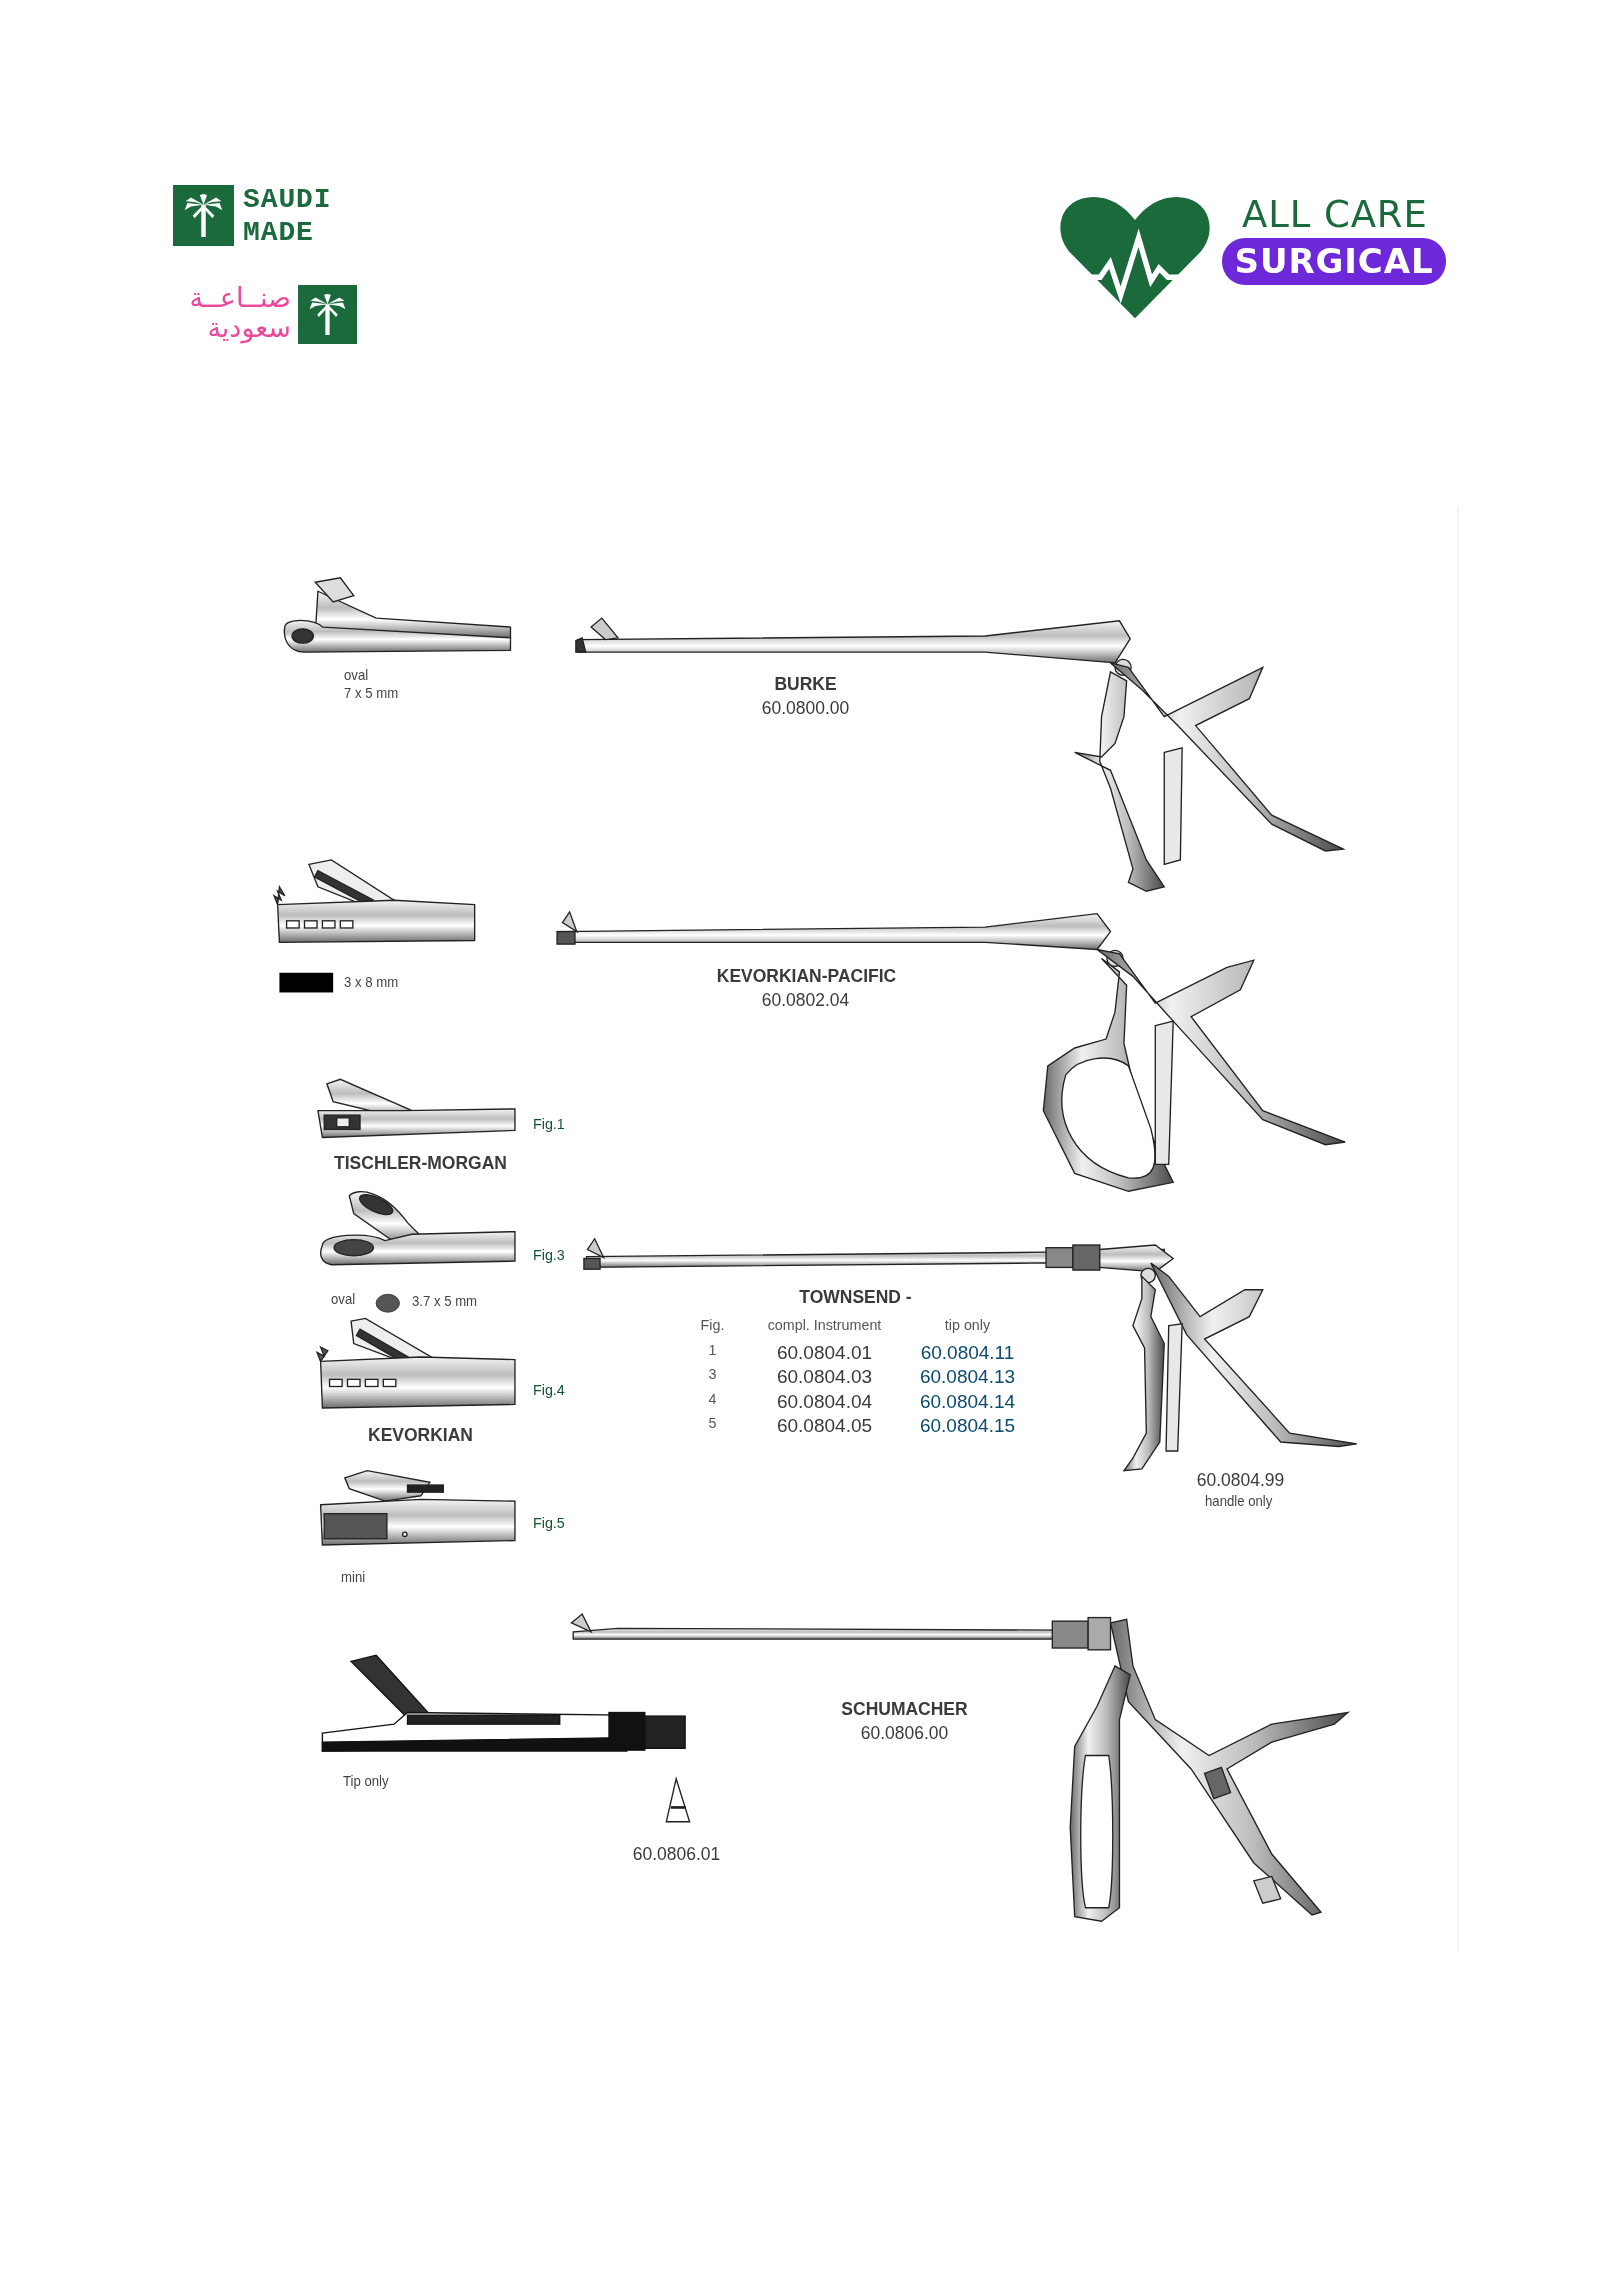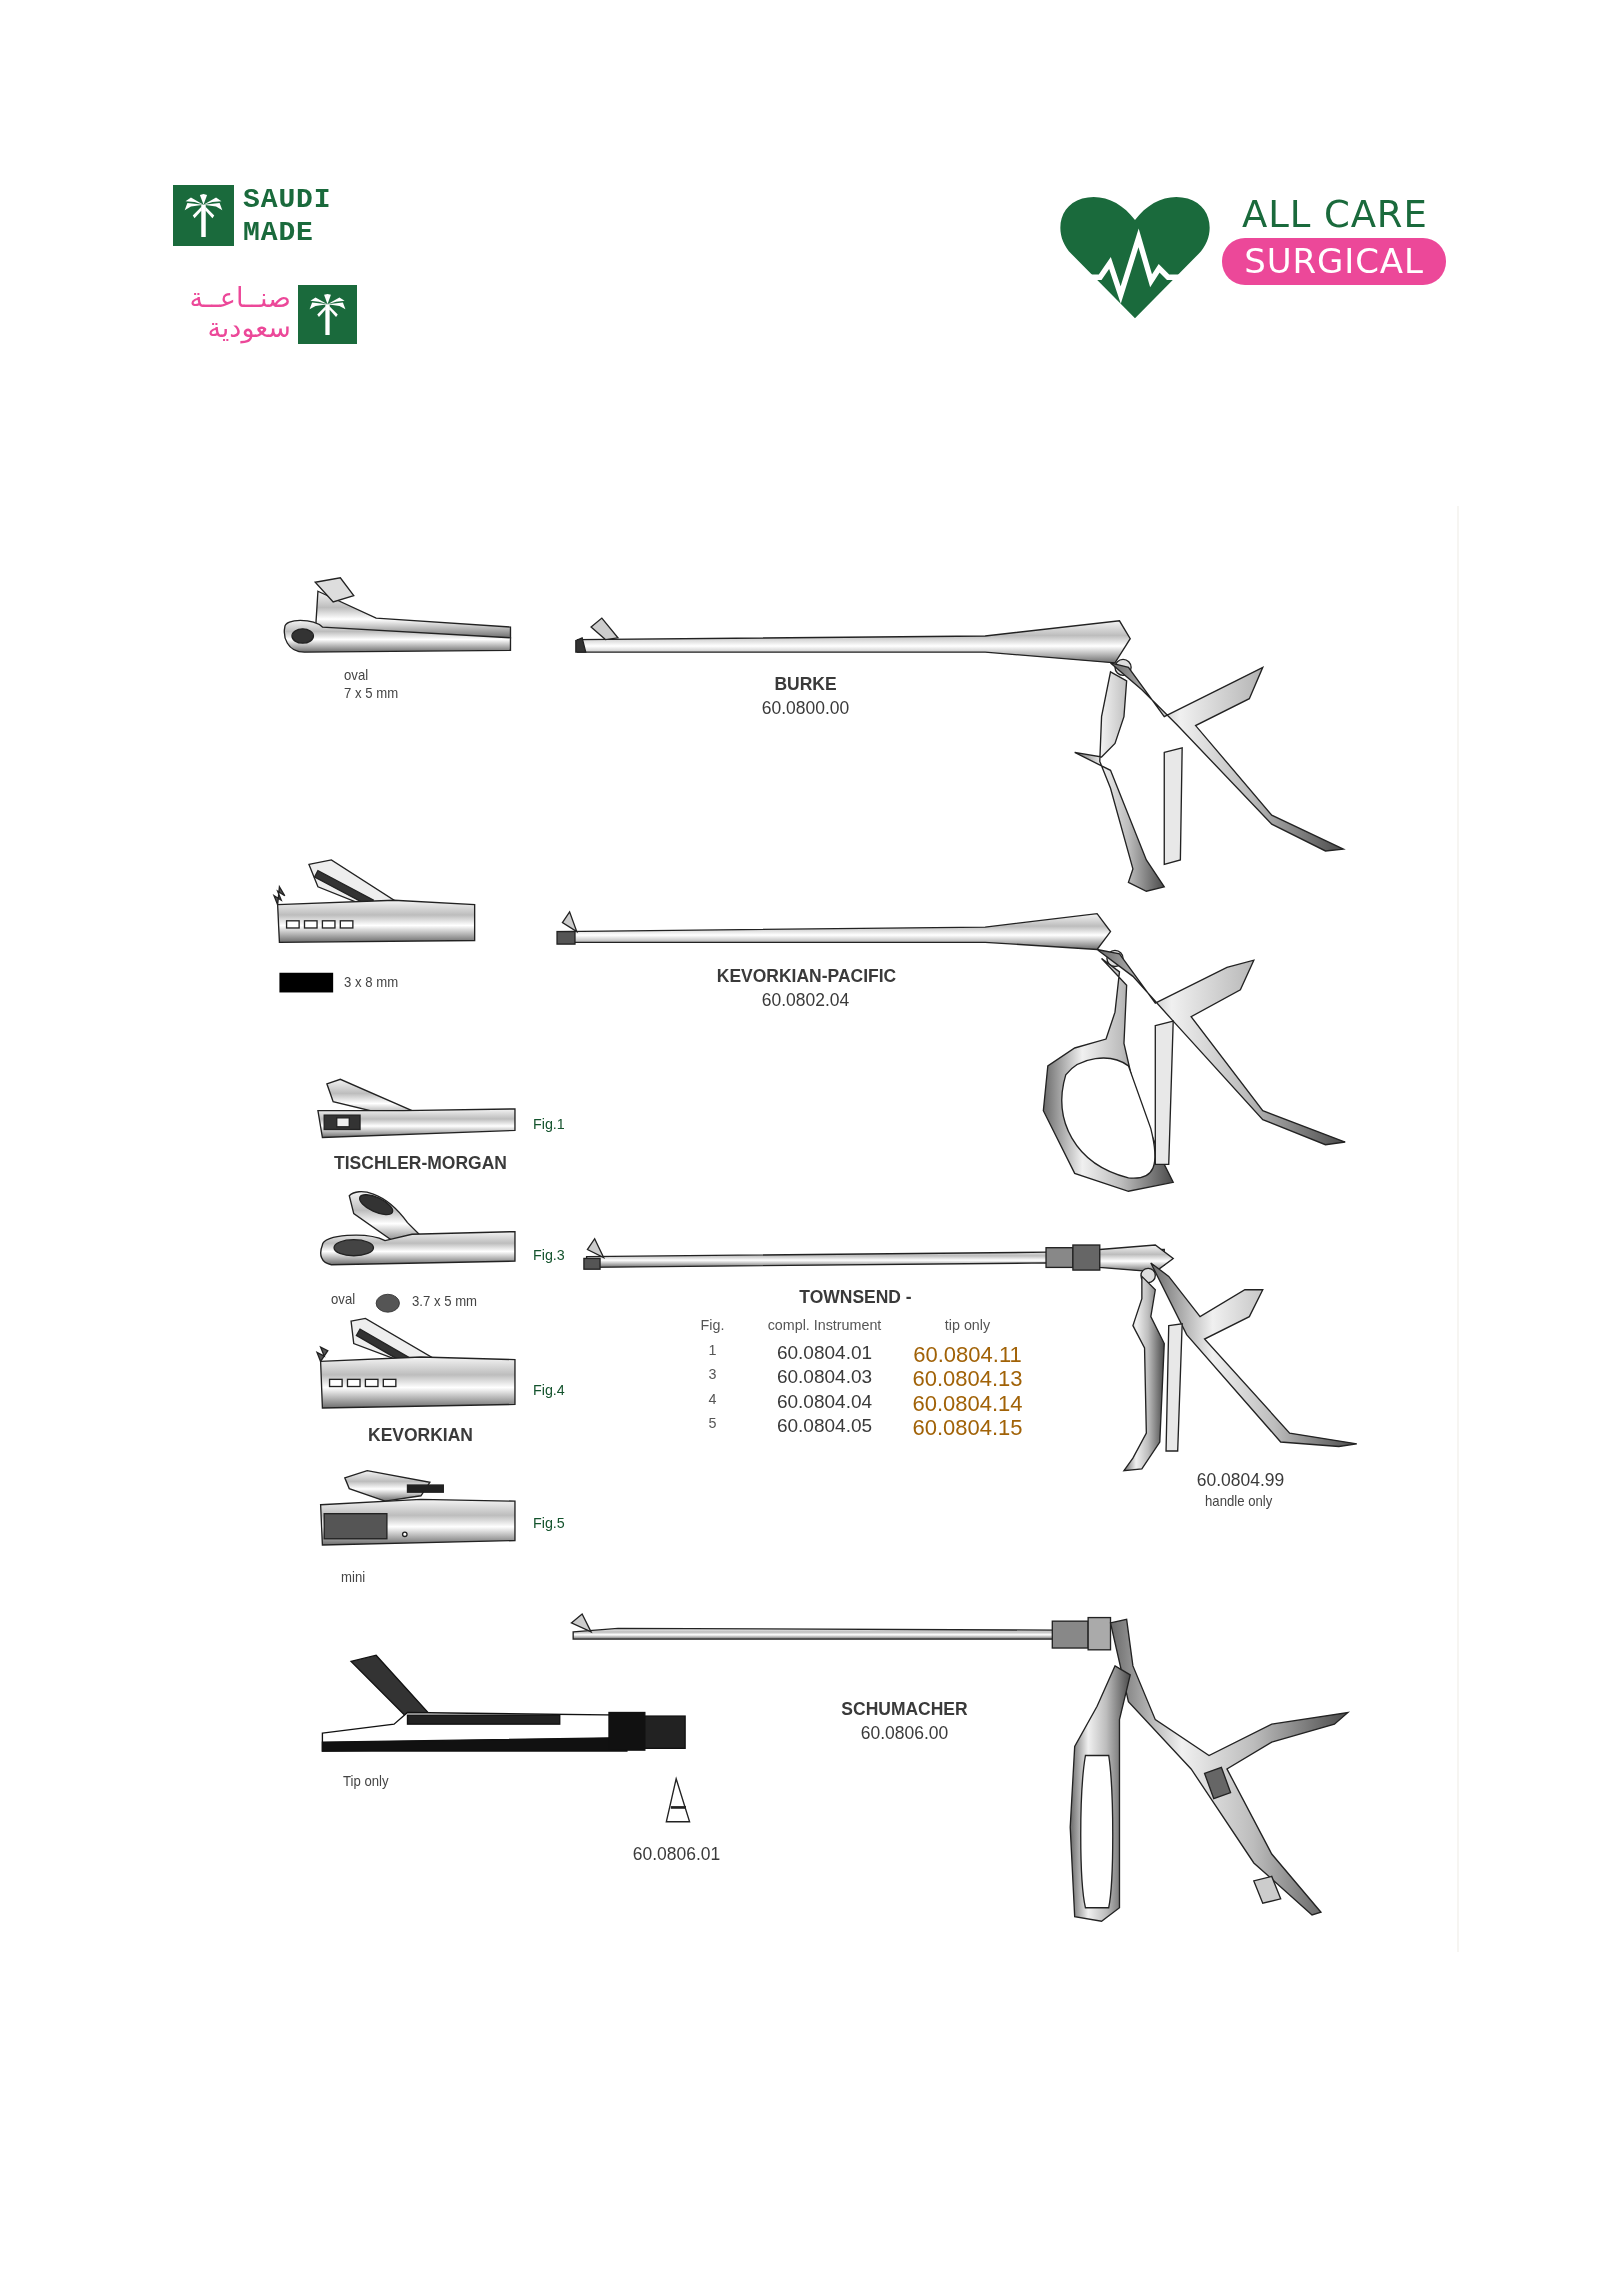--- a/index.html
+++ b/index.html
@@ -8,33 +8,33 @@
 
   .abs { position: absolute; }
 
   
   .sm-box { background: #1a6a3c; display: flex; align-items: center; justify-content: center; }
   .sm-text { color: #1a6a3c; font-family: Liberation Mono, monospace; font-weight: bold; font-size: 28px; line-height: 28px; letter-spacing: 0.9px; }
   .sm-arabic { color: #ec4899; font-family: "DejaVu Sans", sans-serif; font-size: 27px; line-height: 30px; text-align: right; direction: rtl; }
 
   
   .ac-line1 { color: #1a6a3c; font-family: "DejaVu Sans", sans-serif; font-size: 37px; line-height: 39px; letter-spacing: 0.9px; font-weight: normal; }
-  .ac-pill { background: #ec4899; border-radius: 23px; color: #fff; font-family: "DejaVu Sans", sans-serif; font-weight: normal; font-size: 34px; line-height: 47px; text-align: center; letter-spacing: 0.9px; }
+  .ac-pill { background: #6d28d9; border-radius: 23px; color: #fff; font-family: "DejaVu Sans", sans-serif; font-weight: bold; font-size: 34px; line-height: 47px; text-align: center; letter-spacing: 0.9px; }
 
   
   .name { font-weight: bold; color: #3a3a3a; font-size: 19px; text-align: center; white-space: nowrap; transform: scaleX(0.92); transform-origin: center; }
   .code { color: #3a3a3a; font-size: 19px; text-align: center; white-space: nowrap; transform: scaleX(0.92); transform-origin: center; }
   .small { color: #444; font-size: 14.3px; white-space: nowrap; transform: scaleX(0.92); transform-origin: left; }
   .fig { color: #14532d; font-size: 14.3px; white-space: nowrap; }
 
   .tbl { position: absolute; left: 690px; top: 1317px; width: 358px; }
   .tbl .row { position: relative; height: 24.6px; }
   .tbl .c1 { position: absolute; left: 0; width: 45px; text-align: center; font-size: 14.3px; color: #555; }
   .tbl .c2 { position: absolute; left: 54px; width: 161px; text-align: center; font-size: 19px; color: #3a3a3a; }
-  .tbl .c3 { position: absolute; left: 206px; width: 143px; text-align: center; font-size: 22px; color: #a16207; }
+  .tbl .c3 { position: absolute; left: 206px; width: 143px; text-align: center; font-size: 19px; color: #0c4a6e; }
   .tbl .hdr .c1, .tbl .hdr .c2, .tbl .hdr .c3 { font-size: 14.3px; color: #555; }
 
   .page-edge { position: absolute; left: 1457px; top: 506px; width: 1.8px; height: 1446px; background: #f6f5f2; }
 
   svg { display: block; overflow: visible; }
 </style>
 </head>
 <body>
 
 <div>

